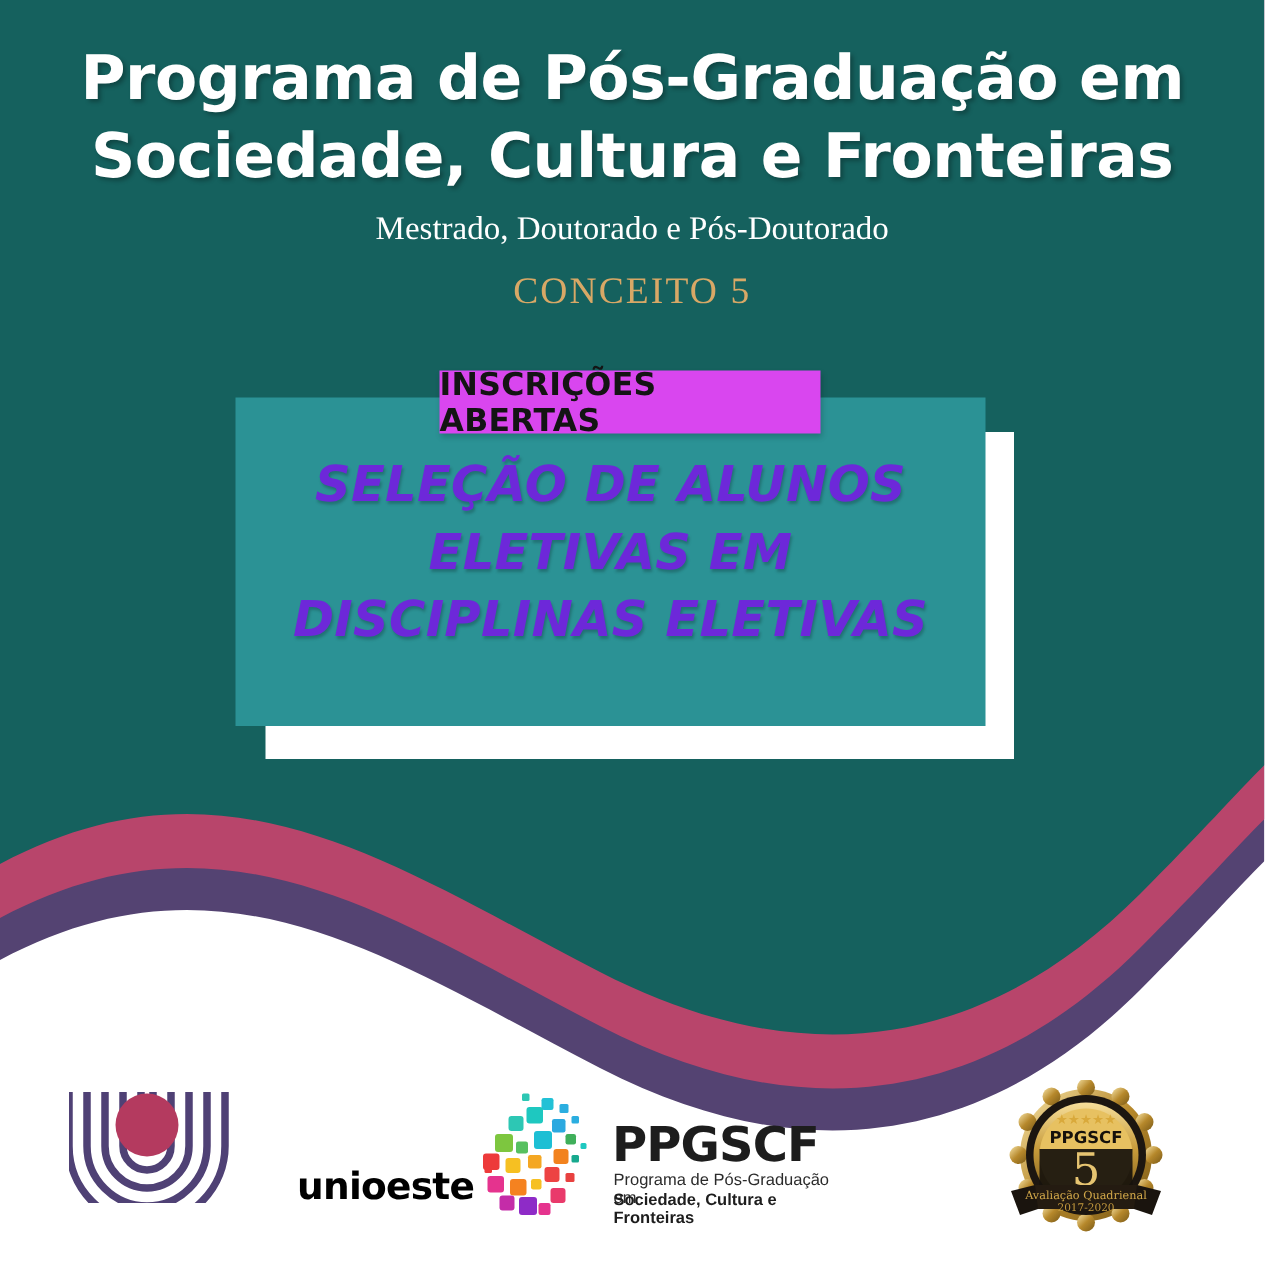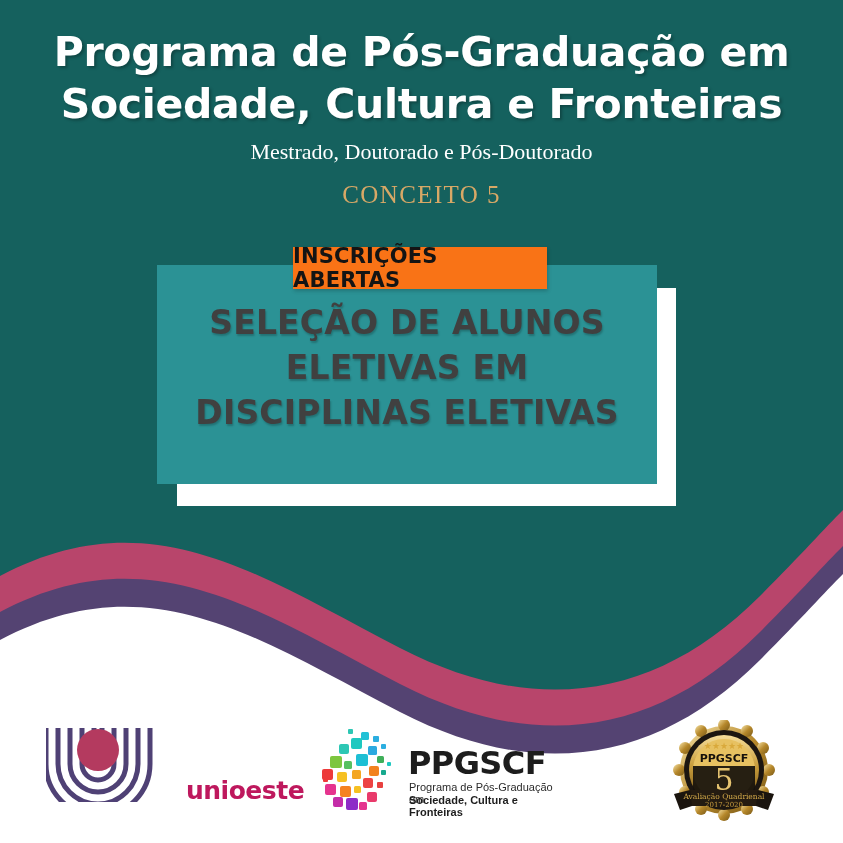--- a/index.html
+++ b/index.html
@@ -60,53 +60,54 @@
     position:absolute;
     left:157px;top:265px;
     width:500px;height:219px;
     background:#2B9295;
   }
   #card-headline{
     position:absolute;
     left:157px;top:300px;
     width:500px;
     text-align:center;
-    color:#404040;
+    color:#6d28d9;
     font-family:"DejaVu Sans","Liberation Sans",sans-serif;
     font-weight:bold;
     font-size:33px;
     line-height:45px;
     letter-spacing:0.2px;
     text-shadow:1px 2px 2px rgba(0,0,0,0.22);
+    font-style:italic;
   }
   #badge{
     position:absolute;
     left:293px;top:247px;
     width:254px;height:42px;
-    background:#f97316;
+    background:#d946ef;
     display:flex;align-items:center;justify-content:center;
     color:#141414;
     font-family:"DejaVu Sans","Liberation Sans",sans-serif;
     font-weight:bold;
     font-size:21px;
     letter-spacing:0.2px;
     box-shadow:1px 2px 4px rgba(0,0,0,0.20);
   }
 
   
   #footer{
     position:absolute;left:0;top:710px;width:843px;height:133px;z-index:7;
   }
   .logo-block{position:absolute;}
 
   
   #logo-unioeste{left:46px;top:14px;width:250px;height:105px;}
   #unioeste-word{
-    position:absolute;left:140px;top:52px;
-    color:#be185d;
+    position:absolute;left:152px;top:52px;
+    color:#000000;
     font-family:"DejaVu Sans","Liberation Sans",sans-serif;
     font-weight:bold;font-size:25px;letter-spacing:-0.5px;
   }
   #unioeste-sub{
     position:absolute;left:7px;top:81px;width:246px;
     color:#4F4175;
     font-family:"DejaVu Sans","Liberation Sans",sans-serif;
     font-weight:bold;font-size:10px;line-height:12px;
   }
 

